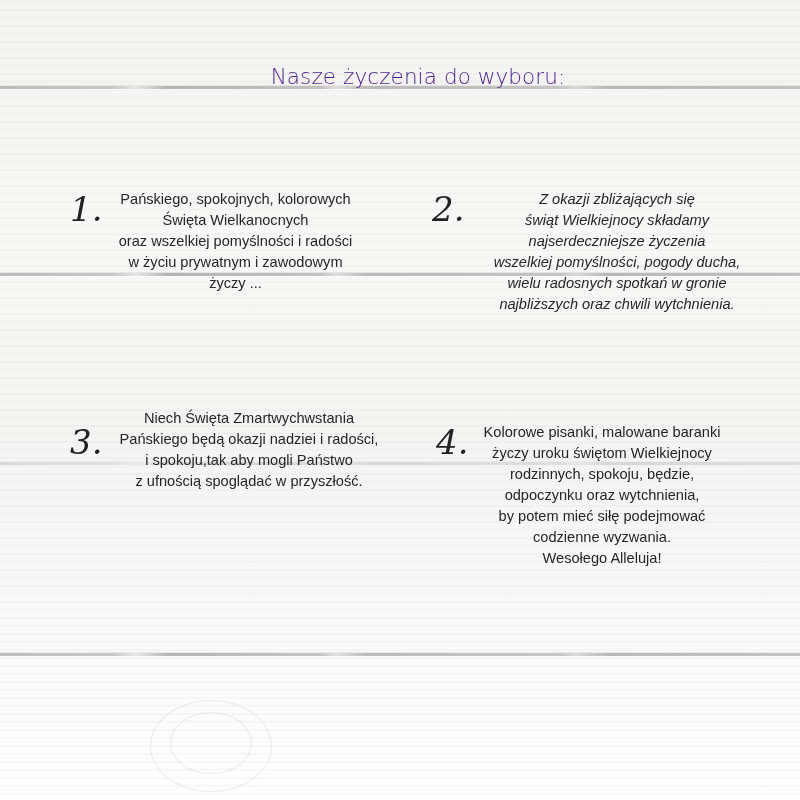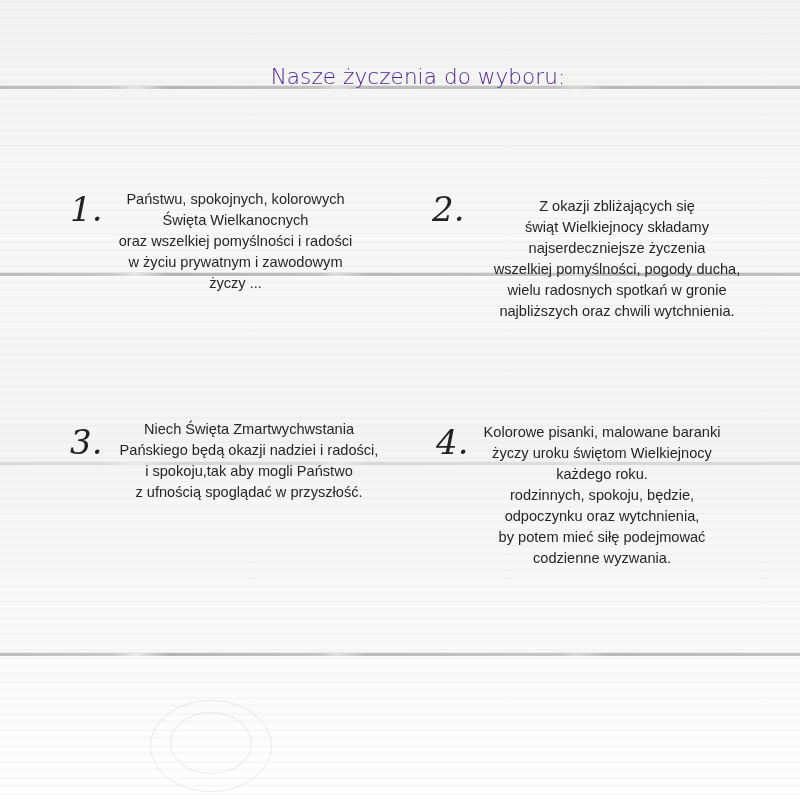--- a/index.html
+++ b/index.html
@@ -88,45 +88,45 @@
       color: #262626;
       white-space: nowrap;
     }
     .wish-text .line { display: block; }
 
     
     #wish-1 .wish-number { left: 70px; top: 192px; }
     #wish-1 .wish-text   { left: 108px; top: 189px; width: 255px; }
 
     #wish-2 .wish-number { left: 432px; top: 192px; }
-    #wish-2 .wish-text   { left: 462px; top: 196px; width: 310px; }
+    #wish-2 .wish-text   { left: 462px; top: 189px; width: 310px; font-style: italic; }
 
     #wish-3 .wish-number { left: 70px; top: 425px; }
-    #wish-3 .wish-text   { left: 104px; top: 419px; width: 290px; }
+    #wish-3 .wish-text   { left: 104px; top: 408px; width: 290px; }
 
     #wish-4 .wish-number { left: 436px; top: 425px; }
     #wish-4 .wish-text   { left: 462px; top: 422px; width: 280px; text-align: center; }
   </style>
 </head>
 <body>
 
 <div class="wood"></div>
 <div class="plank-seam" style="top:86px;"></div>
 <div class="plank-seam" style="top:273px;"></div>
 <div class="plank-seam faint" style="top:462px;"></div>
 <div class="plank-seam" style="top:653px;"></div>
 <div class="knot" style="left:150px;top:700px;width:120px;height:90px;"></div>
 <div class="knot" style="left:170px;top:712px;width:80px;height:60px;"></div>
 
 <h1 class="title">Nasze życzenia do wyboru:</h1>
 
 <section class="wish" id="wish-1">
   <span class="wish-number">1.</span>
   <div class="wish-text">
-    <span class="line">Państwu, spokojnych, kolorowych</span>
+    <span class="line">Pańskiego, spokojnych, kolorowych</span>
     <span class="line">Święta Wielkanocnych</span>
     <span class="line">oraz wszelkiej pomyślności i radości</span>
     <span class="line">w życiu prywatnym i zawodowym</span>
     <span class="line">życzy ...</span>
   </div>
 </section>
 
 <section class="wish" id="wish-2">
   <span class="wish-number">2.</span>
   <div class="wish-text">
@@ -147,19 +147,19 @@
     <span class="line">i spokoju,tak aby mogli Państwo</span>
     <span class="line">z ufnością spoglądać w przyszłość.</span>
   </div>
 </section>
 
 <section class="wish" id="wish-4">
   <span class="wish-number">4.</span>
   <div class="wish-text">
     <span class="line">Kolorowe pisanki, malowane baranki</span>
     <span class="line">życzy uroku świętom Wielkiejnocy</span>
-    <span class="line">każdego roku.</span>
     <span class="line">rodzinnych,  spokoju, będzie,</span>
     <span class="line">odpoczynku oraz wytchnienia,</span>
     <span class="line">by potem mieć siłę podejmować</span>
     <span class="line">codzienne wyzwania.</span>
+    <span class="line">Wesołego Alleluja!</span>
   </div>
 </section>
 
 </body></html>

